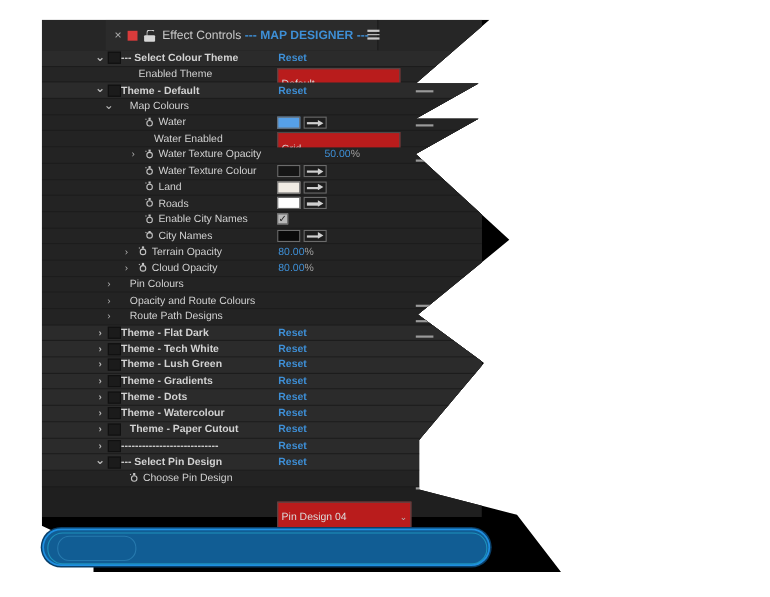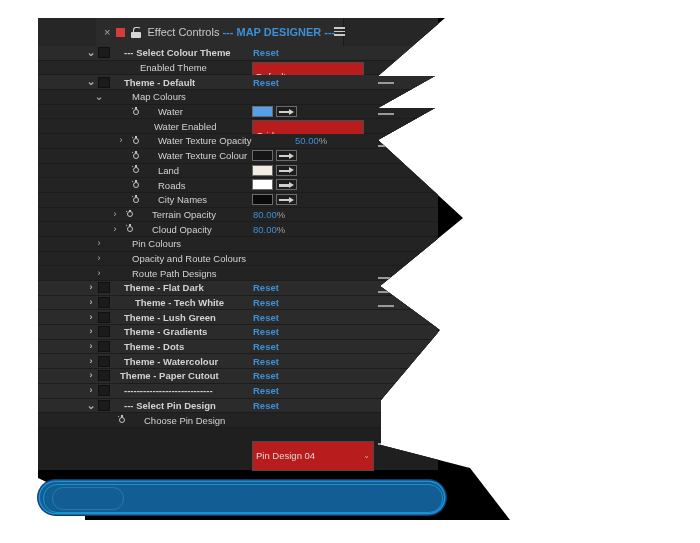--- a/index.html
+++ b/index.html
@@ -57,21 +57,21 @@
   .row{position:relative;height:13.7px;display:flex;align-items:center;
        border-bottom:1px solid #1c1c1c;font-size:9.5px;color:#d2d2d2;}
   .row.group{background:#2b2b2b;font-weight:bold;}
   .row.alt{background:#252525;}
   .row.plain{background:#232323;}
 
   .tw{position:absolute;width:10px;text-align:center;color:#b8b8b8;
       font-size:9px;line-height:1;user-select:none;}
   .fxbox{position:absolute;width:10px;height:9px;background:#1b1b1b;
       border:1px solid #101010;}
-  .lbl{position:absolute;white-space:nowrap;padding-left:14px;}
+  .lbl{position:absolute;white-space:nowrap;}
   .val{position:absolute;white-space:nowrap;}
   .reset{color:#3e8fd6;}
   .num{color:#3e8fd6;}
   .num .unit{color:#9e9e9e;}
 
   
   .sw{position:absolute;width:9px;height:9px;}
   .sw .c{position:absolute;left:1px;top:1.5px;width:6px;height:6px;
      border:1.1px solid #c3c3c3;border-radius:50%;box-sizing:border-box;}
   .sw .t{position:absolute;left:3.4px;top:-0.4px;width:1.2px;height:2px;background:#c3c3c3;}
@@ -226,20 +226,29 @@
               <span class="cswatch" style="background: rgb(255, 255, 255);"></span>
               <span class="eyed"></span>
             </span>
           </div>
           <div class="row plain">
             <span class="sw" style="left: 94px;">
               <span class="c"></span>
               <span class="t"></span>
               <span class="a"></span>
             </span>
+            <span class="lbl" style="left: 106px;">Enable City Names</span>
+            <span class="chk" style="left: 214px; top: 1.5px;">✓</span>
+          </div>
+          <div class="row plain">
+            <span class="sw" style="left: 94px;">
+              <span class="c"></span>
+              <span class="t"></span>
+              <span class="a"></span>
+            </span>
             <span class="lbl" style="left: 106px;">City Names</span>
             <span class="swatchwrap" style="left: 214px; top: 1px;">
               <span class="cswatch" style="background: rgb(10, 10, 10);"></span>
               <span class="eyed"></span>
             </span>
           </div>
           <div class="row plain">
             <span class="tw" style="left: 72px;">›</span>
             <span class="sw" style="left: 88px;">
               <span class="c"></span>
@@ -273,21 +282,21 @@
           </div>
           <div class="row group">
             <span class="tw" style="left: 48px;">›</span>
             <span class="fxbox" style="left: 60px;"></span>
             <span class="lbl" style="left: 72px;">Theme - Flat Dark</span>
             <span class="val reset" style="left: 215px;">Reset</span>
           </div>
           <div class="row group">
             <span class="tw" style="left: 48px;">›</span>
             <span class="fxbox" style="left: 60px;"></span>
-            <span class="lbl" style="left: 83px;">Theme - Tech White</span>
+            <span class="lbl" style="left: 72px;">Theme - Tech White</span>
             <span class="val reset" style="left: 215px;">Reset</span>
           </div>
           <div class="row group">
             <span class="tw" style="left: 48px;">›</span>
             <span class="fxbox" style="left: 60px;"></span>
             <span class="lbl" style="left: 72px;">Theme - Lush Green</span>
             <span class="val reset" style="left: 215px;">Reset</span>
           </div>
           <div class="row group">
             <span class="tw" style="left: 48px;">›</span>
@@ -303,21 +312,21 @@
           </div>
           <div class="row group">
             <span class="tw" style="left: 48px;">›</span>
             <span class="fxbox" style="left: 60px;"></span>
             <span class="lbl" style="left: 72px;">Theme - Watercolour</span>
             <span class="val reset" style="left: 215px;">Reset</span>
           </div>
           <div class="row group">
             <span class="tw" style="left: 48px;">›</span>
             <span class="fxbox" style="left: 60px;"></span>
-            <span class="lbl" style="left: 68px;">Theme - Paper Cutout</span>
+            <span class="lbl" style="left: 80px;">Theme - Paper Cutout</span>
             <span class="val reset" style="left: 215px;">Reset</span>
           </div>
           <div class="row group">
             <span class="tw" style="left: 48px;">›</span>
             <span class="fxbox" style="left: 60px;"></span>
             <span class="lbl" style="left: 72px;">----------------------------</span>
             <span class="val reset" style="left: 215px;">Reset</span>
           </div>
           <div class="row group">
             <span class="tw" style="left: 48px; font-size: 11px; top: 1px;">⌄</span>

